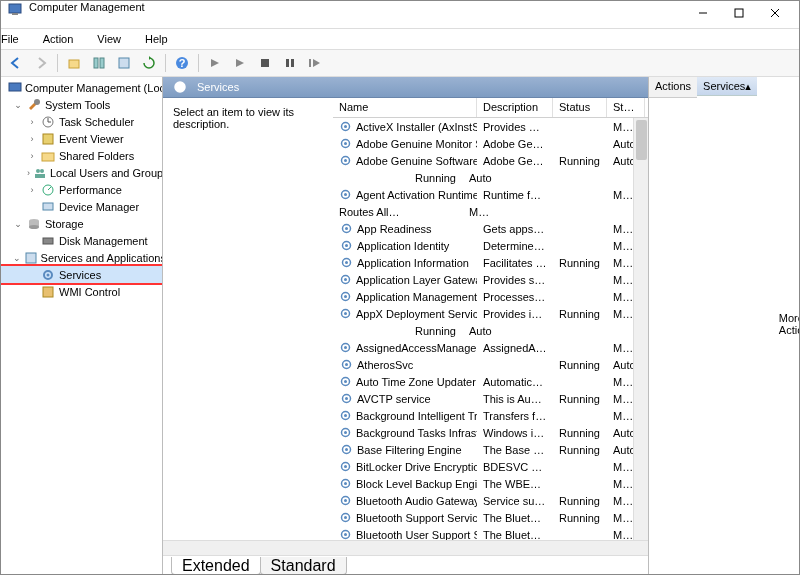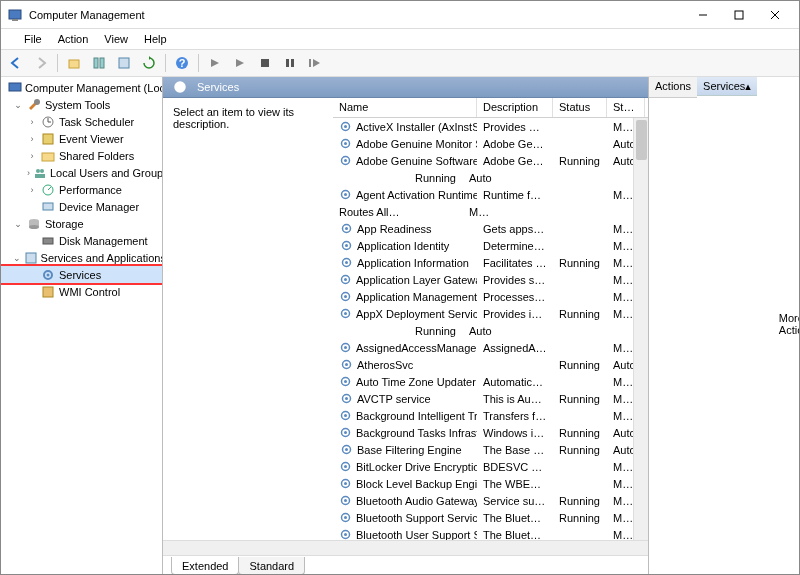--- a/index.html
+++ b/index.html
@@ -1,21 +1,21 @@
 <!DOCTYPE html>
 <html><head>
 <meta charset="utf-8">
 <style>
   *{box-sizing:border-box;margin:0;padding:0;font-family:"Segoe UI",Tahoma,sans-serif;font-size:11px;color:#000}
   body{background:#fff;width:800px;height:575px;overflow:hidden;border:1px solid #888}
-  .titlebar{height:28px;display:flex;align-items:center;padding:0 6px;background:#fff;border-bottom:1px solid #ddd}
+  .titlebar{height:28px;display:flex;align-items:flex-start;padding:0 6px;background:#fff;border-bottom:1px solid #ddd}
   .titlebar .icon{width:16px;height:16px;margin-right:6px;display:flex;align-items:center;justify-content:center}
   .titlebar .title{flex:1}
   .win-btn{width:36px;height:24px;display:flex;align-items:center;justify-content:center}
-  .menubar{height:20px;display:flex;align-items:center;padding:0 23px;gap:16px}
+  .menubar{height:20px;display:flex;align-items:center;padding:0 0;gap:24px}
   .menubar span{cursor:default}
   .toolbar{height:28px;display:flex;align-items:center;padding:0 4px;gap:3px;border-top:1px solid #ddd;border-bottom:1px solid #ddd;background:#f7f7f7}
   .tbtn{width:22px;height:22px;display:flex;align-items:center;justify-content:center;border:1px solid transparent;border-radius:2px}
   .tsep{width:1px;height:18px;background:#ccc;margin:0 2px}
   .workspace{display:flex;height:calc(575px - 28px - 20px - 28px - 1px);position:relative}
   .tree{width:162px;border-right:1px solid #bcbcbc;overflow:auto;padding:2px 0}
   .tree-row{display:flex;align-items:center;height:17px;padding-left:4px;white-space:nowrap;cursor:default}
   .tree-row.sel{background:#cfe4fa;outline:2px solid #f33;outline-offset:0}
   .twist{width:10px;display:inline-flex;justify-content:center;align-items:center;font-size:9px;color:#666}
   .ticon{width:16px;height:16px;margin:0 3px;display:inline-flex;align-items:center;justify-content:center}
@@ -27,21 +27,21 @@
   .desc{width:170px;padding:8px 10px;font-size:11px;color:#222}
   .list{flex:1;overflow:auto;position:relative}
   .cols{display:flex;height:20px;border-bottom:1px solid #d0d0d0;background:#fff;position:sticky;top:0}
   .col{padding:3px 6px;border-right:1px solid #e0e0e0;overflow:hidden;text-overflow:ellipsis;white-space:nowrap}
   .c0{width:144px}.c1{width:76px}.c2{width:54px}.c3{width:38px}
   .row{display:flex;height:17px;align-items:center}
   .row .cell{padding:0 6px;overflow:hidden;text-overflow:ellipsis;white-space:nowrap}
   .row .rn{display:flex;align-items:center;gap:4px}
   .gear{width:14px;height:14px;display:inline-flex;align-items:center;justify-content:center}
   .tabs{height:20px;display:flex;align-items:flex-end;padding-left:8px;border-top:1px solid #ddd}
-  .tab{height:18px;padding:0 10px;border:1px solid #bbb;border-top:none;border-bottom-left-radius:4px;border-bottom-right-radius:4px;background:#f4f4f4;margin-right:-1px;font-size:11px;display:flex;align-items:center}
+  .tab{height:18px;padding:0 10px;border:1px solid #bbb;border-top:none;border-bottom-left-radius:4px;border-bottom-right-radius:4px;background:#f4f4f4;margin-right:-1px;font-size:16px;display:flex;align-items:center}
   .tab.on{background:#fff}
   .actions{width:150px;display:flex;}
   .actions-h{height:21px;background:#f2f2f2;border-bottom:1px solid #ccc;padding:3px 6px;font-weight:400}
   .actions-sub{height:19px;background:linear-gradient(#dfe9f6,#c6d6ec);padding:2px 6px;display:flex;align-items:center;justify-content:space-between;border-bottom:1px solid #bcc}
   .actions-item{padding:0 6px 4px 22px;display:flex;align-items:center;justify-content:center}
   .vscroll{position:absolute;right:0;top:20px;bottom:0;width:15px;background:#f0f0f0;border-left:1px solid #ddd}
   .vscroll .thumb{position:absolute;top:2px;left:2px;width:11px;height:40px;background:#c8c8c8;border-radius:2px}
   .hscroll{height:15px;background:#f0f0f0;border-top:1px solid #ddd}
   svg{display:block}
 </style>

